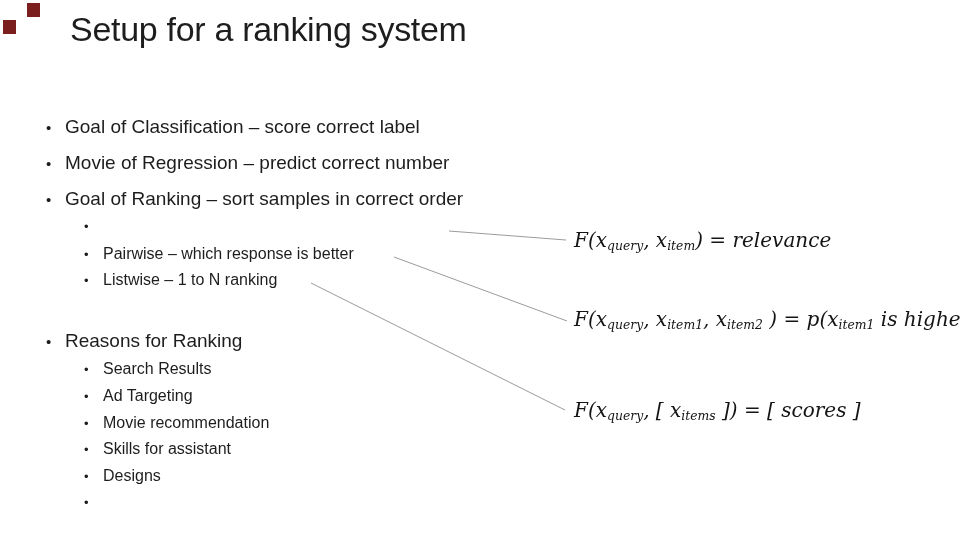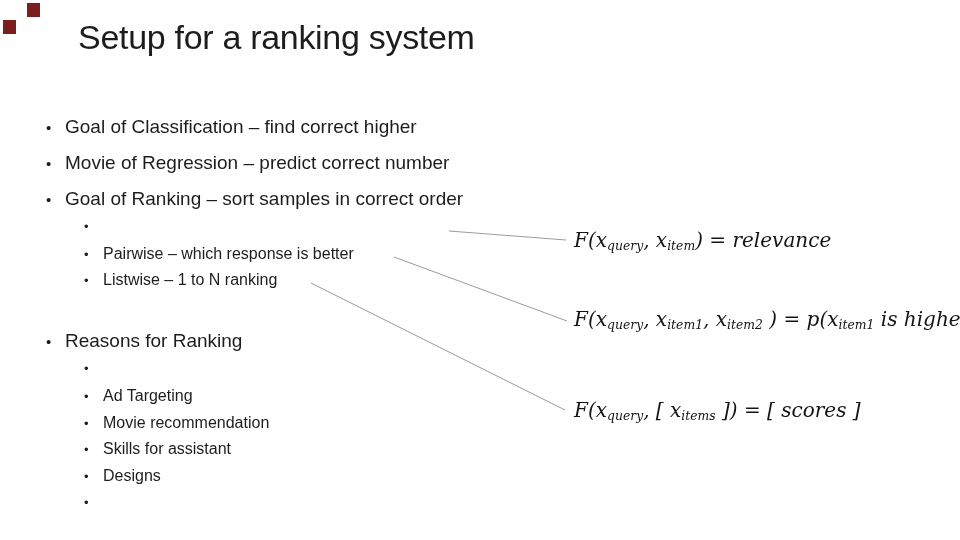--- a/index.html
+++ b/index.html
@@ -20,21 +20,21 @@
     position: absolute;
     background: var(--mark, #7b1e1e);
   }
   .mark-a { left: 27px; top: 3px;  width: 13px; height: 14px; }
   .mark-b { left: 3px;  top: 20px; width: 13px; height: 14px; }
 
   .title {
     position: absolute;
     left: 70px;
     top: 10px;
-    margin: 8px;
+    margin: 0;
     font-size: 34px;
     font-weight: 400;
     letter-spacing: -0.3px;
     color: var(--text, #161616);
     white-space: nowrap;
   }
 
   .row {
     position: absolute;
     white-space: nowrap;
@@ -84,21 +84,21 @@
 
 <div class="slide">
 
   <div class="corner-mark mark-a"></div>
   <div class="corner-mark mark-b"></div>
 
   <h1 class="title">Setup for a ranking system</h1>
 
   <div class="row l1" style="top:114px">
     <span class="dot">•</span>
-    <span>Goal of Classification – find correct higher</span>
+    <span>Goal of Classification – score correct label</span>
   </div>
   <div class="row l1" style="top:150px">
     <span class="dot">•</span>
     <span>Movie of Regression – predict correct number</span>
   </div>
   <div class="row l1" style="top:186px">
     <span class="dot">•</span>
     <span>Goal of Ranking – sort samples in correct order</span>
   </div>
 
@@ -113,20 +113,21 @@
     <span class="dot">•</span>
     <span>Listwise – 1 to N ranking</span>
   </div>
 
   <div class="row l1" style="top:328px">
     <span class="dot">•</span>
     <span>Reasons for Ranking</span>
   </div>
   <div class="row l2" style="top:358px">
     <span class="dot">•</span>
+    <span>Search Results</span>
   </div>
   <div class="row l2" style="top:385px">
     <span class="dot">•</span>
     <span>Ad Targeting</span>
   </div>
   <div class="row l2" style="top:412px">
     <span class="dot">•</span>
     <span>Movie recommendation</span>
   </div>
   <div class="row l2" style="top:438px">

